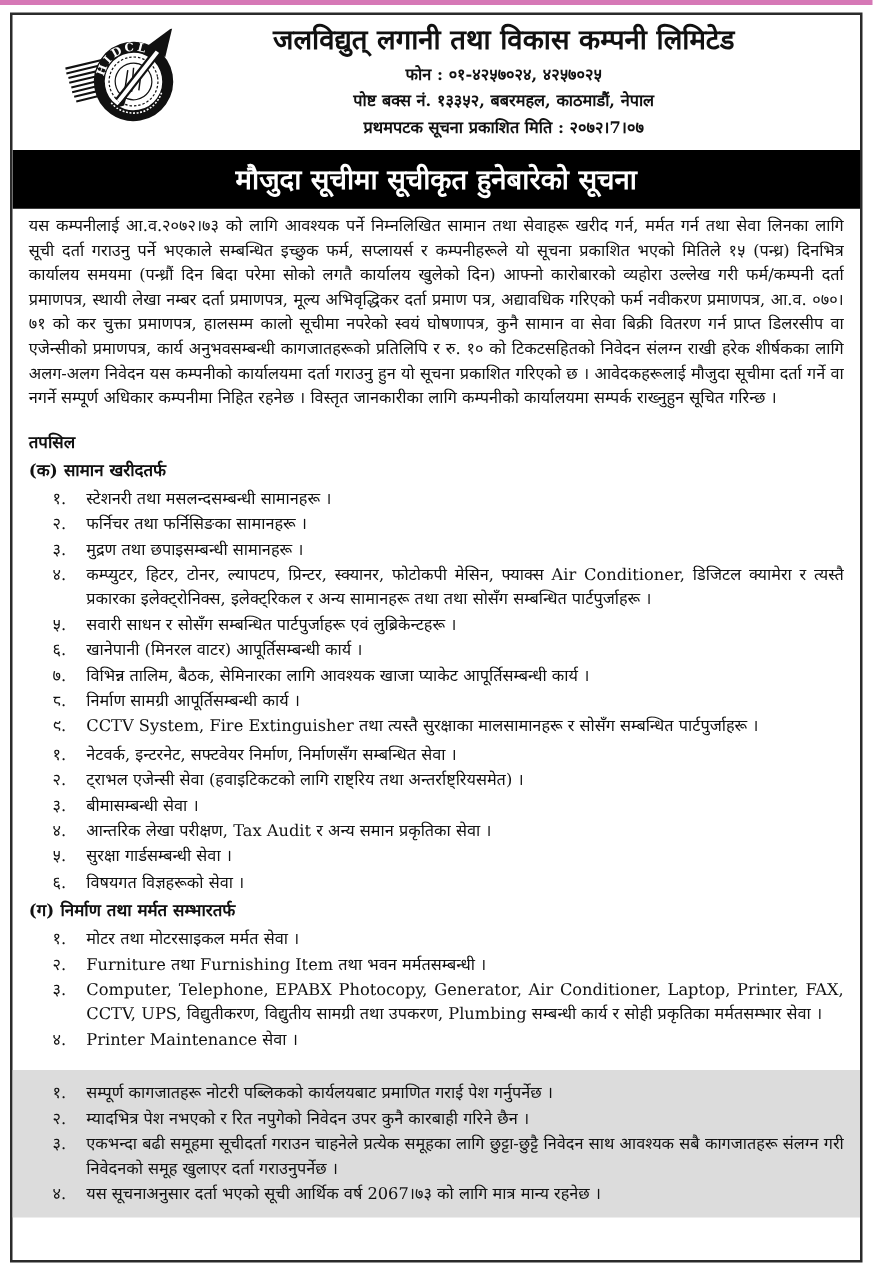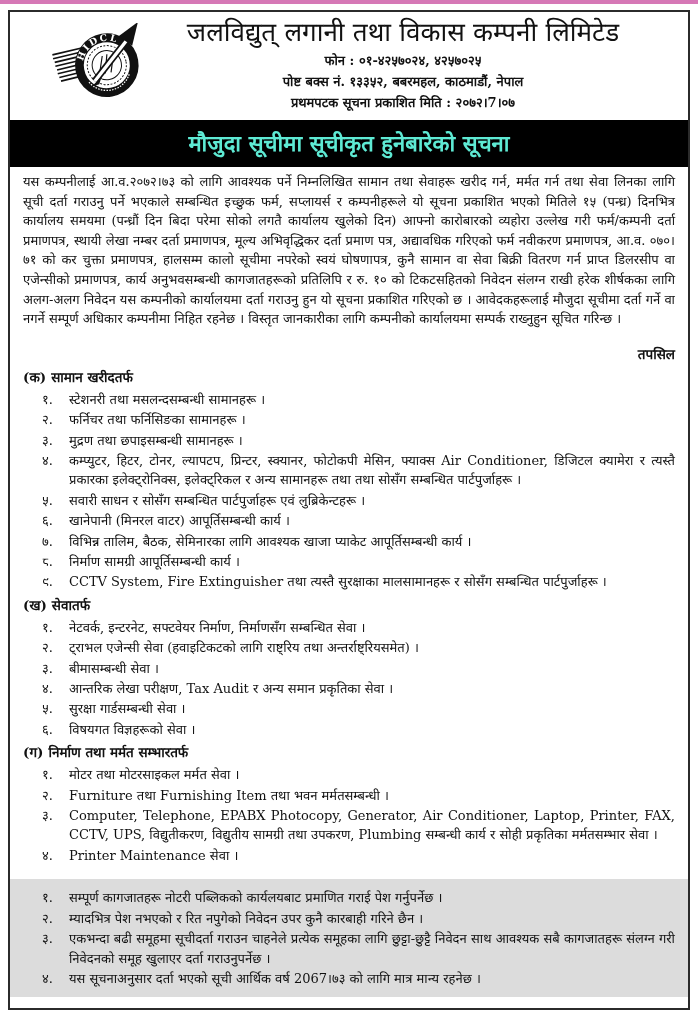--- a/index.html
+++ b/index.html
@@ -10,31 +10,31 @@
   }
   .pink-bar{position:absolute;left:0;top:0;width:698px;height:4px;background:#d678b6;}
   .doc{
     position:absolute;left:8px;top:10px;width:682px;height:1000px;
     border:2.5px solid #2b2b2b;background:#fff;box-sizing:border-box;overflow:hidden;
   }
   
   .header{display:flex;align-items:center;padding:7px 34px 2px 42px;}
   .logo{width:100px;height:86px;flex:0 0 auto;}
   .head-text{flex:1;text-align:center;}
-  .company-name{font-size:26px;font-weight:normal;margin:0 0 5px 0;line-height:26px;}
+  .company-name{font-size:22px;font-weight:bold;margin:0 0 5px 0;line-height:26px;}
   .head-line{font-size:13px;font-weight:bold;line-height:21px;text-align:center;}
   
   .banner{
-    background:#000;color:#5eead4;text-align:center;
+    background:#000;color:#ffffff;text-align:center;
     font-size:22px;font-weight:bold;padding:7px 0 10px;margin-top:5px;
   }
   
   .intro{padding:5px 13px 0;font-size:13px;line-height:19.6px;text-align:justify;}
   
-  .tapasil{font-weight:bold;font-size:13.5px;padding:15px 13px 0;line-height:20px;text-align:right;}
+  .tapasil{font-weight:bold;font-size:13.5px;padding:15px 13px 0;line-height:20px;}
   .sec-head{font-weight:bold;font-size:13.5px;padding:3px 13px 0;line-height:20px;}
   .sec-head .sec-label{margin-right:5px;}
   .list{padding:2px 13px 0 32px;}
   .item{display:flex;font-size:13px;line-height:19.4px;margin-top:1px;}
   .item .num{width:27px;flex:0 0 auto;}
   .item .txt{flex:1;text-align:justify;}
   
   .conditions{background:#dcdcdc;margin-top:14px;padding:8px 13px 9px;}
   .conditions .sec-head{padding:0 0 2px 0;}
   .conditions .list{padding:0 0 0 19px;}
@@ -125,23 +125,20 @@
     <div class="item">
         <span class="num">८.</span>
         <span class="txt">निर्माण सामग्री आपूर्तिसम्बन्धी कार्य ।</span>
       </div>
     <div class="item">
         <span class="num">९.</span>
         <span class="txt">CCTV System, Fire Extinguisher तथा त्यस्तै सुरक्षाका मालसामानहरू र सोसँग सम्बन्धित पार्टपुर्जाहरू ।</span>
       </div>
   </div>
 
-  <div class="sec-head">
-    <span class="sec-label">(ख)</span><span>सेवातर्फ</span>
-  </div>
   <div class="list">
     <div class="item">
         <span class="num">१.</span>
         <span class="txt">नेटवर्क, इन्टरनेट, सफ्टवेयर निर्माण, निर्माणसँग सम्बन्धित सेवा ।</span>
       </div>
     <div class="item">
         <span class="num">२.</span>
         <span class="txt">ट्राभल एजेन्सी सेवा (हवाइटिकटको लागि राष्ट्रिय तथा अन्तर्राष्ट्रियसमेत) ।</span>
       </div>
     <div class="item">

